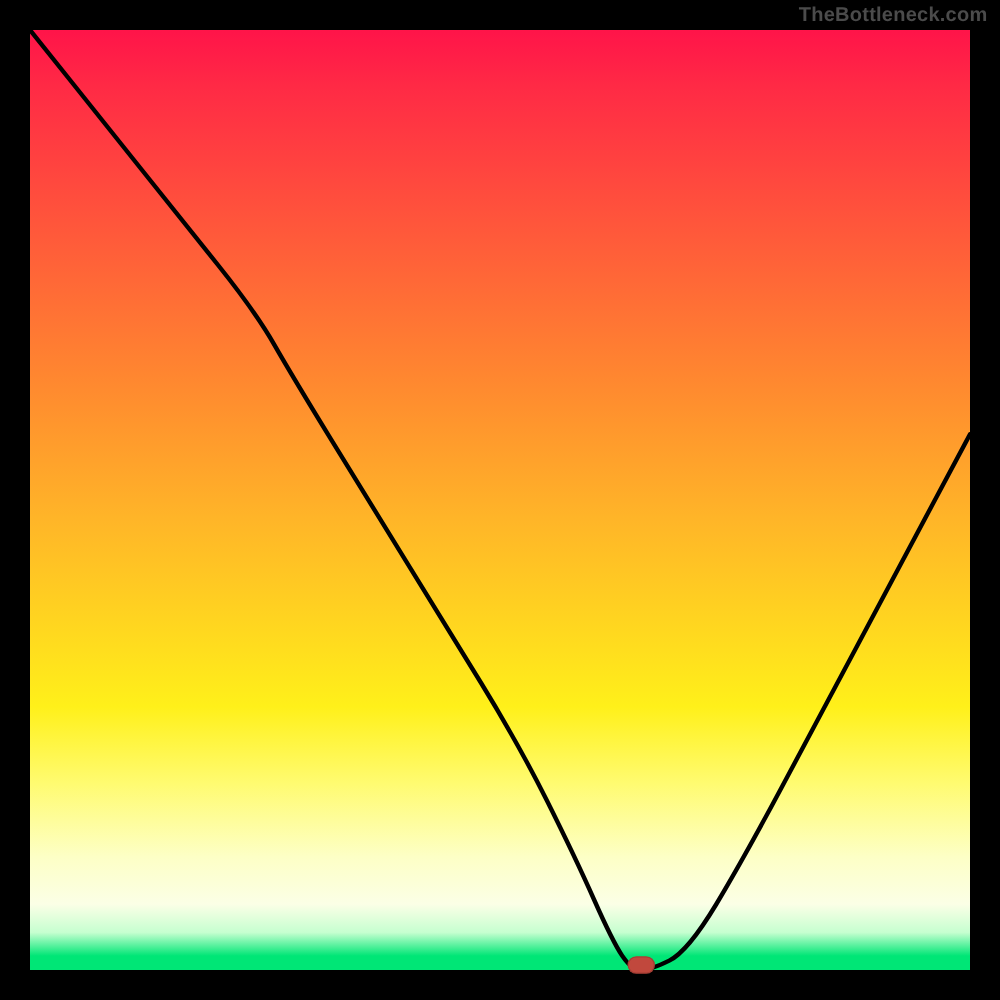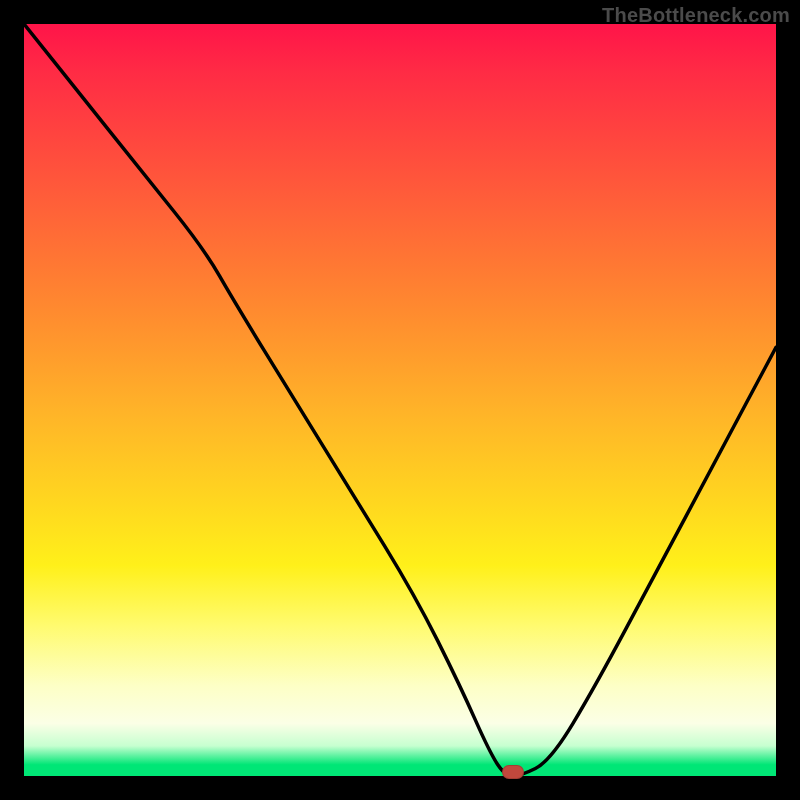--- a/index.html
+++ b/index.html
@@ -56,21 +56,21 @@
     border-radius: 7px;
     background: #c1483d;
     box-shadow: 0 0 0 1px rgba(0,0,0,0.15) inset;
     transform: translate(-50%, -50%);
   }
   .attr {
     position: absolute;
     right: 10px;
     top: 4px;
     color: #4b4b4b;
-    font-size: 20px;
+    font-size: 16px;
     font-weight: 600;
     letter-spacing: 0.2px;
   }
 </style>
 </head>
 <body>
 
 <div class="stage">
 
   <div class="attr">TheBottleneck.com</div>

